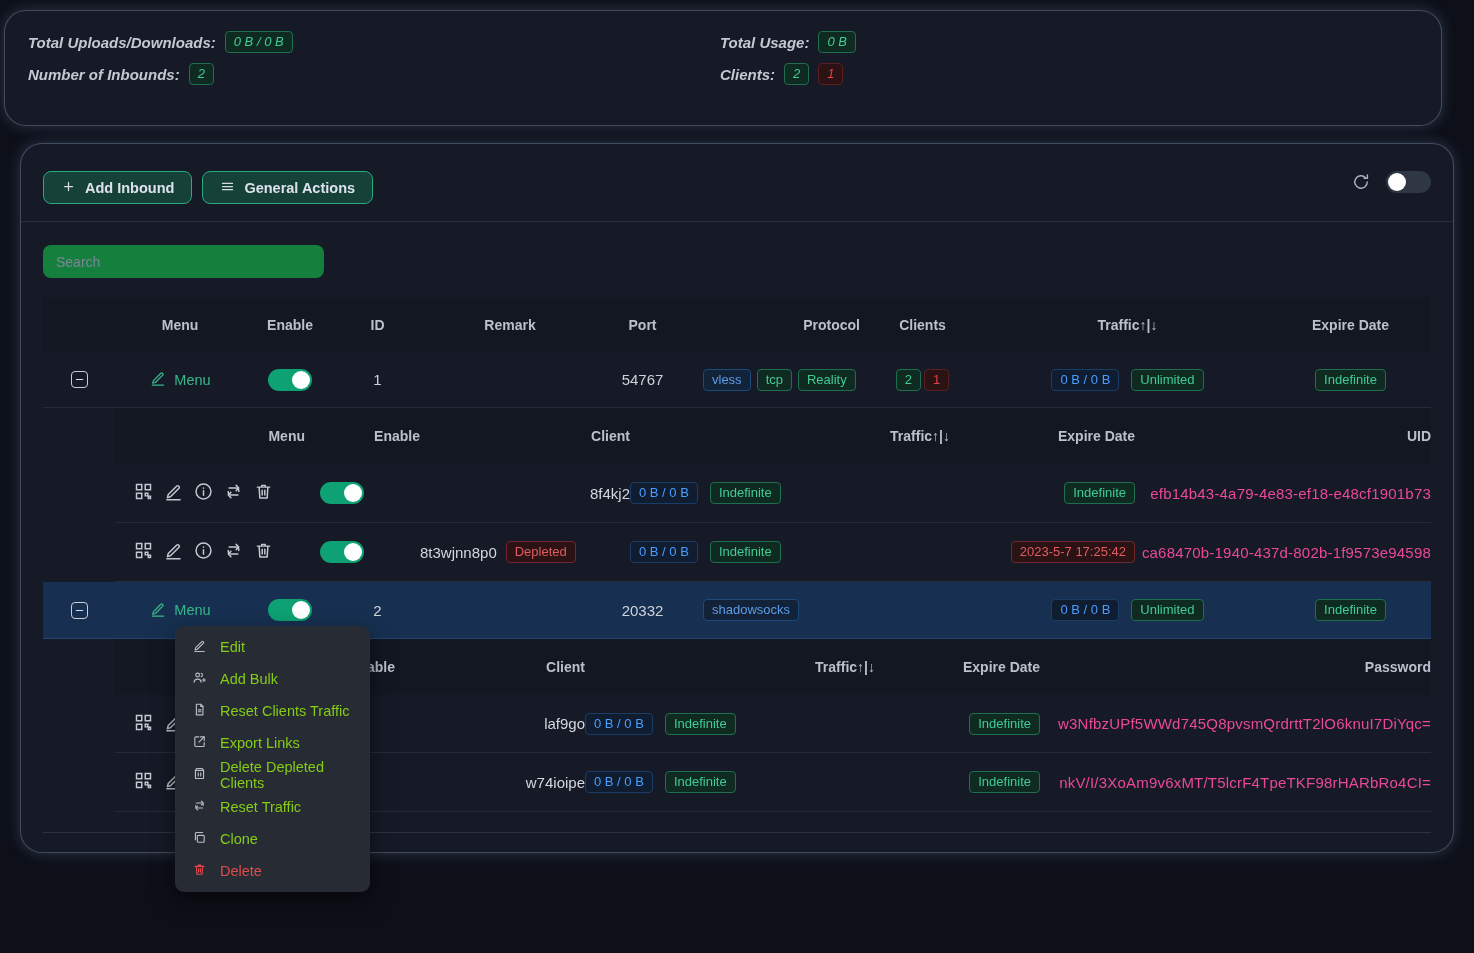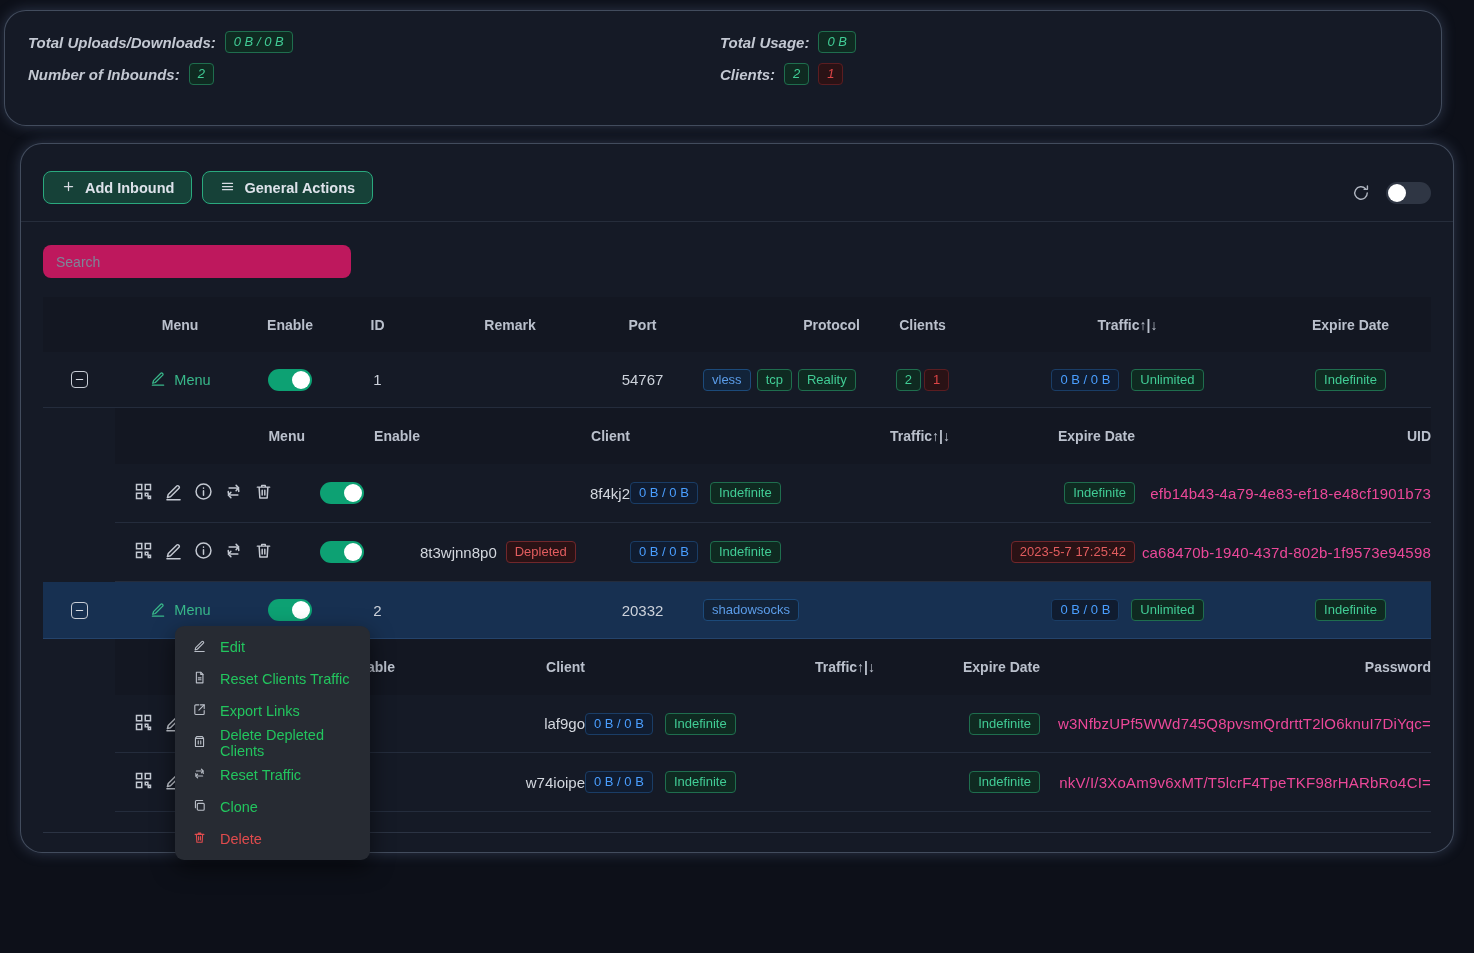--- a/index.html
+++ b/index.html
@@ -40,21 +40,21 @@
     border:1px solid;
     white-space:nowrap;
   }
   .badge-green { color:#41cc95; border-color:#1f6e4e; background:#0f2a21; }
   .badge-blue  { color:#4a9eff; border-color:#1a3d66; background:#101c30; }
   .badge-red   { color:#dc4446; border-color:#5b1d21; background:#2a1215; }
   .badge-red-bright { color:#e25d5f; border-color:#71272b; background:#2a1215; }
   .tag-blue  { color:#5b9ce8; border-color:#1c4a7a; background:#122339; }
 
   
-  .toolbar { margin:27px 22px 0; display:flex; align-items:flex-end; }
+  .toolbar { margin:27px 22px 0; display:flex; align-items:flex-start; }
   .btn {
     height:33px;
     display:flex; align-items:center; gap:9px;
     padding:0 17px;
     background:#164138;
     border:1px solid #2aa97e;
     border-radius:8px;
     color:#dde2ea;
     font-size:14.5px;
     font-weight:600;
@@ -76,22 +76,22 @@
   }
   .switch.on { background:#0da173; }
   .switch.on .knob { left:auto; right:2px; }
   .switch.sm { width:44px; }
 
   .divider { margin-top:17px; border:none; border-top:1px solid #262d3b; }
 
   .search-input {
     display:block;
     margin:23px 22px 0;
-    width:308px; height:33px;
-    background:#be185d;
+    width:281px; height:33px;
+    background:#15803d;
     border:none; border-radius:8px;
     padding:0 13px;
     color:#cdd2db; font-size:14px;
     font-family:"Liberation Sans", sans-serif;
     outline:none;
   }
   .search-input::placeholder { color:#7d8698; }
 
   
   .table { margin:19px 22px 0; font-size:14px; }
@@ -147,21 +147,21 @@
     background:#272b33;
     border-radius:9px;
     padding:5px 0;
     box-shadow:0 8px 22px rgba(0,0,0,0.55);
     z-index:10;
   }
   .cm-item {
     height:32px;
     display:flex; align-items:center; gap:13px;
     padding:0 17px;
-    color:#22c55e; font-size:14.5px;
+    color:#84cc16; font-size:14.5px;
     cursor:pointer;
   }
   .cm-item svg { width:15px; height:15px; color:#b9bec7; flex:0 0 auto; }
   .cm-item.danger, .cm-item.danger svg { color:#e04b4d; }
 </style>
 </head>
 <body>
 
 <section class="card stats-card">
   <div class="stats-grid">
@@ -498,20 +498,29 @@
 
 <div class="context-menu">
   <div class="cm-item">
     <span><svg viewBox="0 0 24 24" fill="none" stroke="currentColor" stroke-width="1.8" stroke-linecap="round" stroke-linejoin="round">
           <path d="M6 15.5 15.8 5.7a1.4 1.4 0 0 1 2 0l.5.5a1.4 1.4 0 0 1 0 2L8.5 18 5 19z"></path>
           <path d="M4.5 21.5h15"></path>
         </svg></span>
     <span>Edit</span>
   </div>
   <div class="cm-item">
+    <span><svg viewBox="0 0 24 24" fill="none" stroke="currentColor" stroke-width="1.8" stroke-linecap="round">
+          <circle cx="9" cy="8" r="3"></circle>
+          <path d="M14.8 5.2a3 3 0 0 1 0 5.6"></path>
+          <path d="M3.5 19.5c0-3 2.5-5 5.5-5s5.5 2 5.5 5"></path>
+          <path d="M19 13.5v5M16.5 16h5"></path>
+        </svg></span>
+    <span>Add Bulk</span>
+  </div>
+  <div class="cm-item">
     <span><svg viewBox="0 0 24 24" fill="none" stroke="currentColor" stroke-width="1.8" stroke-linecap="round" stroke-linejoin="round">
           <path d="M7 3.5h7L17.5 7v13.5H7z"></path>
           <path d="M14 3.5V7h3.5"></path>
           <path d="M10 12.5h4.5M10 15.5h4.5"></path>
         </svg></span>
     <span>Reset Clients Traffic</span>
   </div>
   <div class="cm-item">
     <span><svg viewBox="0 0 24 24" fill="none" stroke="currentColor" stroke-width="1.8" stroke-linecap="round" stroke-linejoin="round">
           <path d="M13.5 4.5h6v6"></path>

